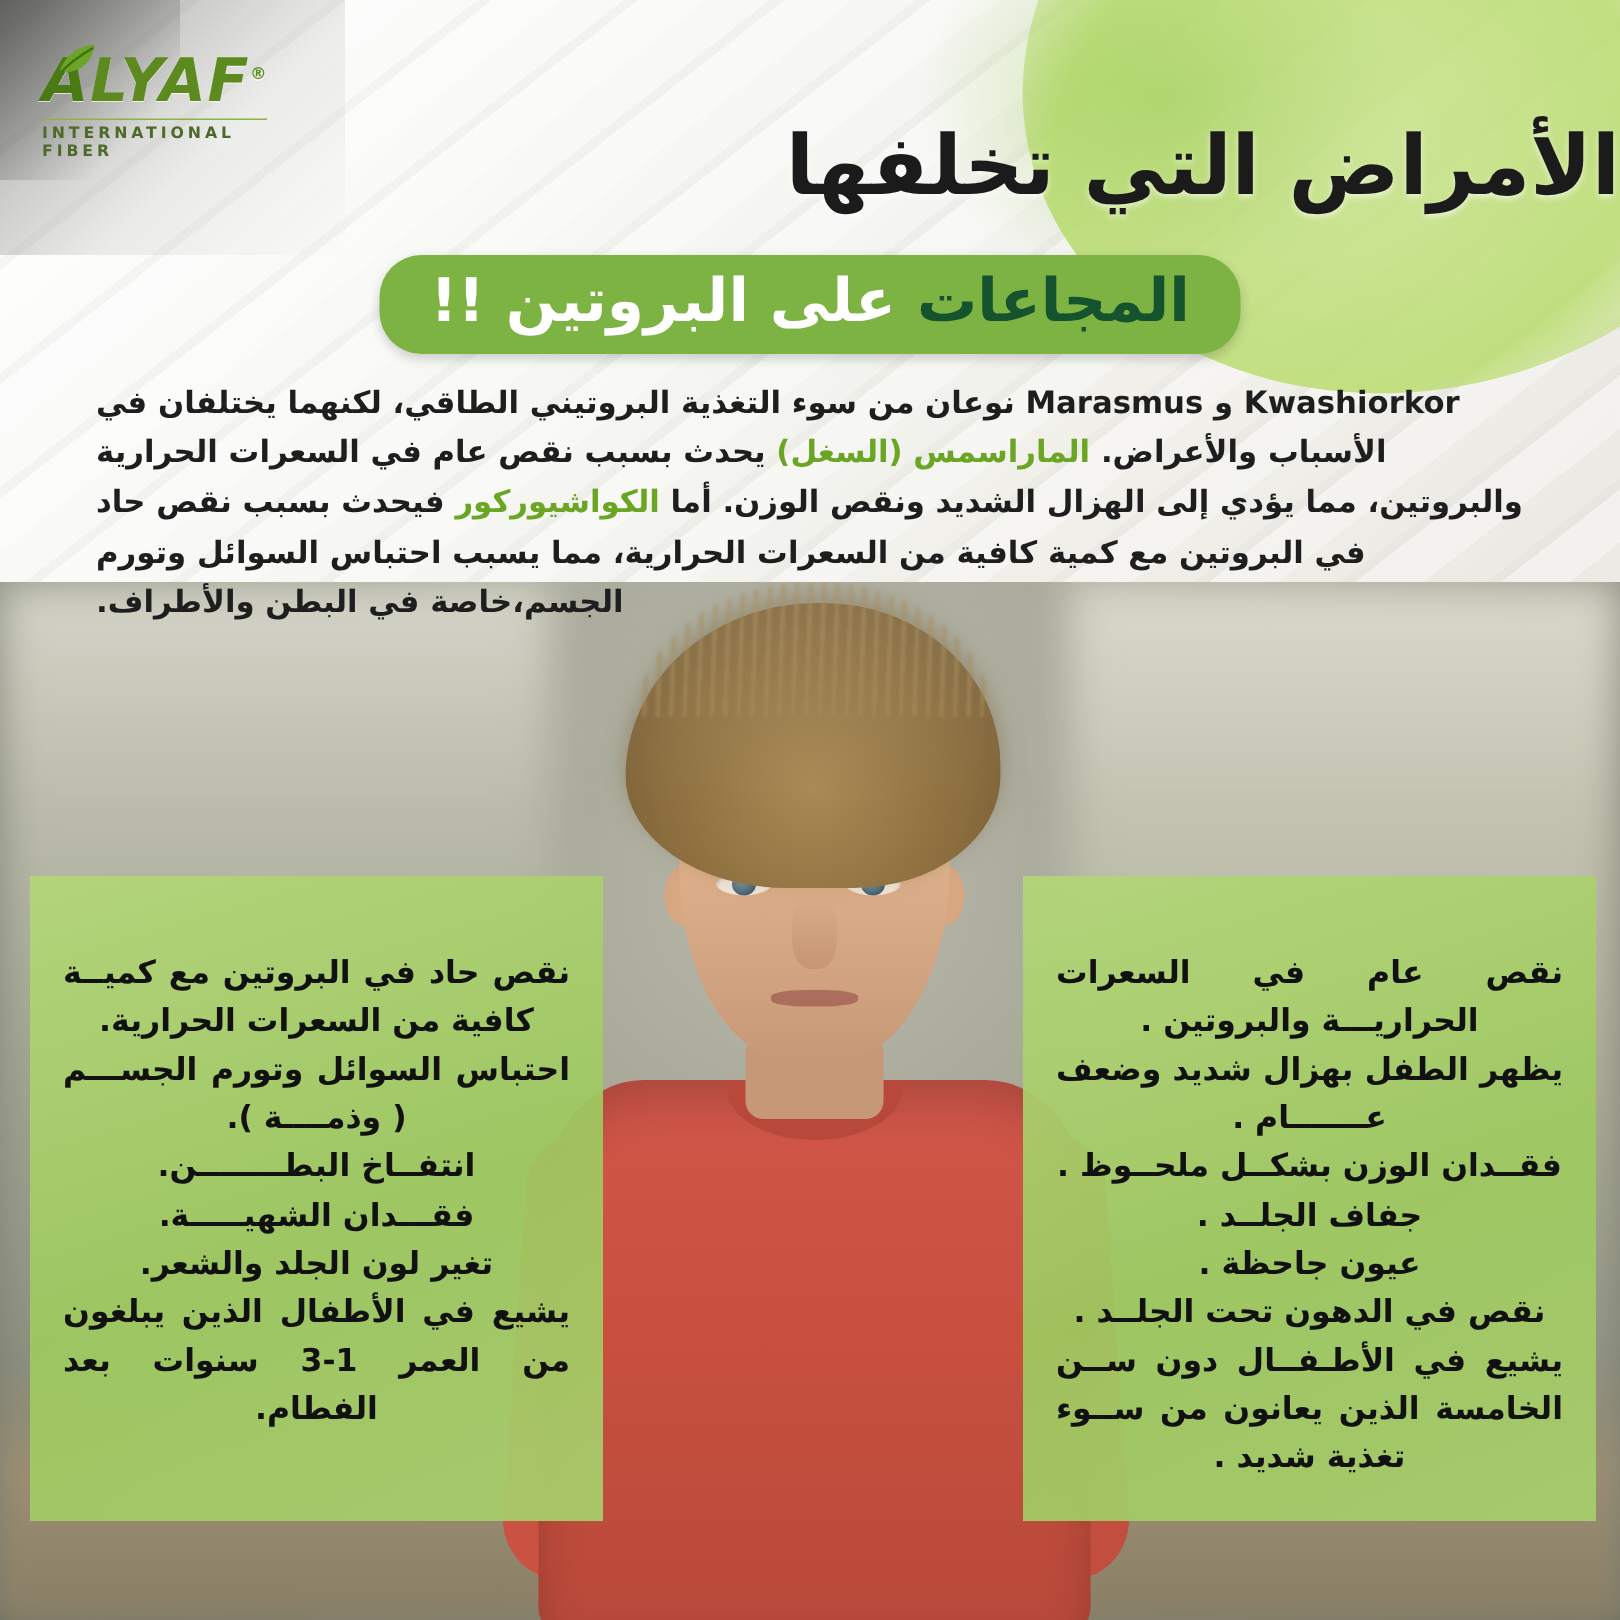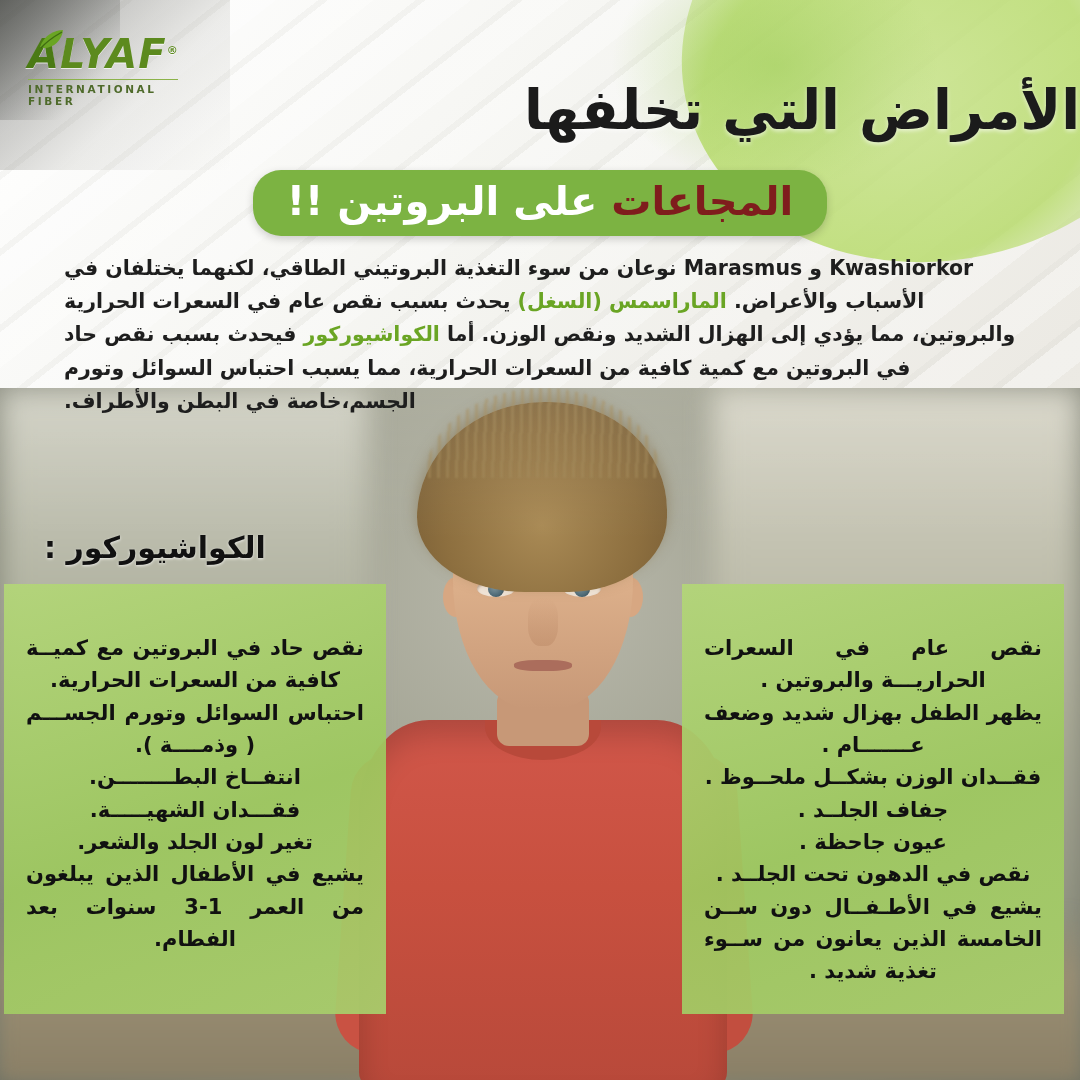--- a/index.html
+++ b/index.html
@@ -106,21 +106,21 @@
   }
   .subhead {
     display:inline-block;
     background:#7cb342;
     border-radius:28px;
     padding:8px 34px 12px 34px;
     font-size:40px; font-weight:bold;
     color:#ffffff;
     box-shadow:0 3px 8px rgba(0,0,0,.18);
   }
-  .subhead .hl { color:#7f1d1d; }
+  .subhead .hl { color:#14532d; }
 
   
   .intro {
     position:absolute; top:252px;
     left:64px; right:64px;
     text-align:left;
     font-size:20.5px;
     line-height:1.62;
     color:#1e1e1e;
     font-weight:bold;
@@ -242,21 +242,21 @@
     padding:48px 22px 20px 22px;
     z-index:8;
     color:#111;
     font-size:21px;
     font-weight:bold;
     line-height:1.54;
     text-align:justify;
     text-align-last:center;
   }
   .panel.right { right:16px;margin-left:37px; }
-  .panel.left  { left:4px; }
+  .panel.left  { left:20px; }
   .panel p { margin:0; }
 </style>
 </head>
 <body>
 
 <div id="poster">
 
   <div class="bg-base"></div>
   <div class="bg-streaks"></div>
   <div class="blob-green-tr"></div>
@@ -315,21 +315,20 @@
       <div class="iris-l"></div>
       <div class="iris-r"></div>
       <div class="nose"></div>
       <div class="mouth"></div>
       <div class="hair"></div>
       <div class="hair-strands"></div>
     </div>
     <div class="photo-veil"></div>
   </div>
 
-  <div class="col-title left">الكواشيوركور :</div>
 
   <div class="panel right">
     <p>نقص عام في السعرات الحراريـــة والبروتين .<br>يظهر الطفل بهزال شديد وضعف عـــــــام .<br>فقــدان الوزن بشكــل ملحــوظ .<br>جفاف الجلــد .<br>عيون جاحظة .<br>نقص في الدهون تحت الجلــد .<br>يشيع في الأطـفــال دون ســن الخامسة الذين يعانون من ســوء تغذية شديد .</p>
   </div>
   <div class="panel left">
     <p>نقص حاد في البروتين مع كميــة كافية من السعرات الحرارية.<br>احتباس السوائل وتورم الجســـم ( وذمــــة ).<br>انتفــاخ البطــــــــن.<br>فقـــدان الشهيـــــة.<br>تغير لون الجلد والشعر.<br>يشيع في الأطفال الذين يبلغون من العمر 1-3 سنوات بعد الفطام.</p>
   </div>
 
 </div>
 

